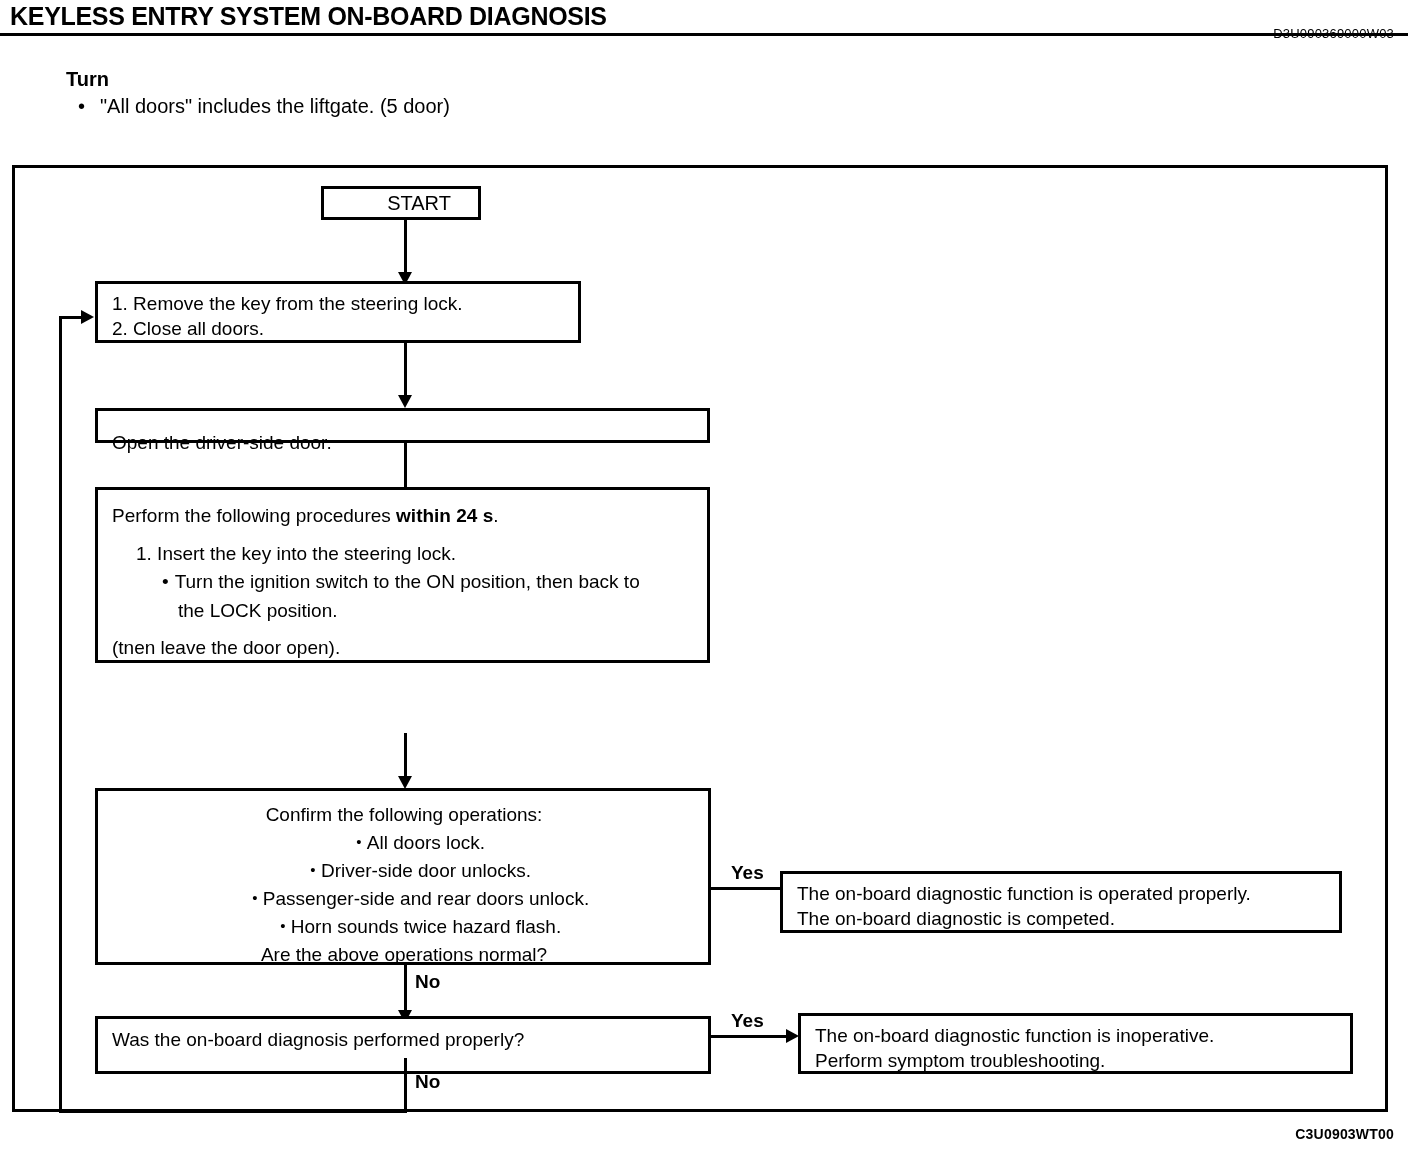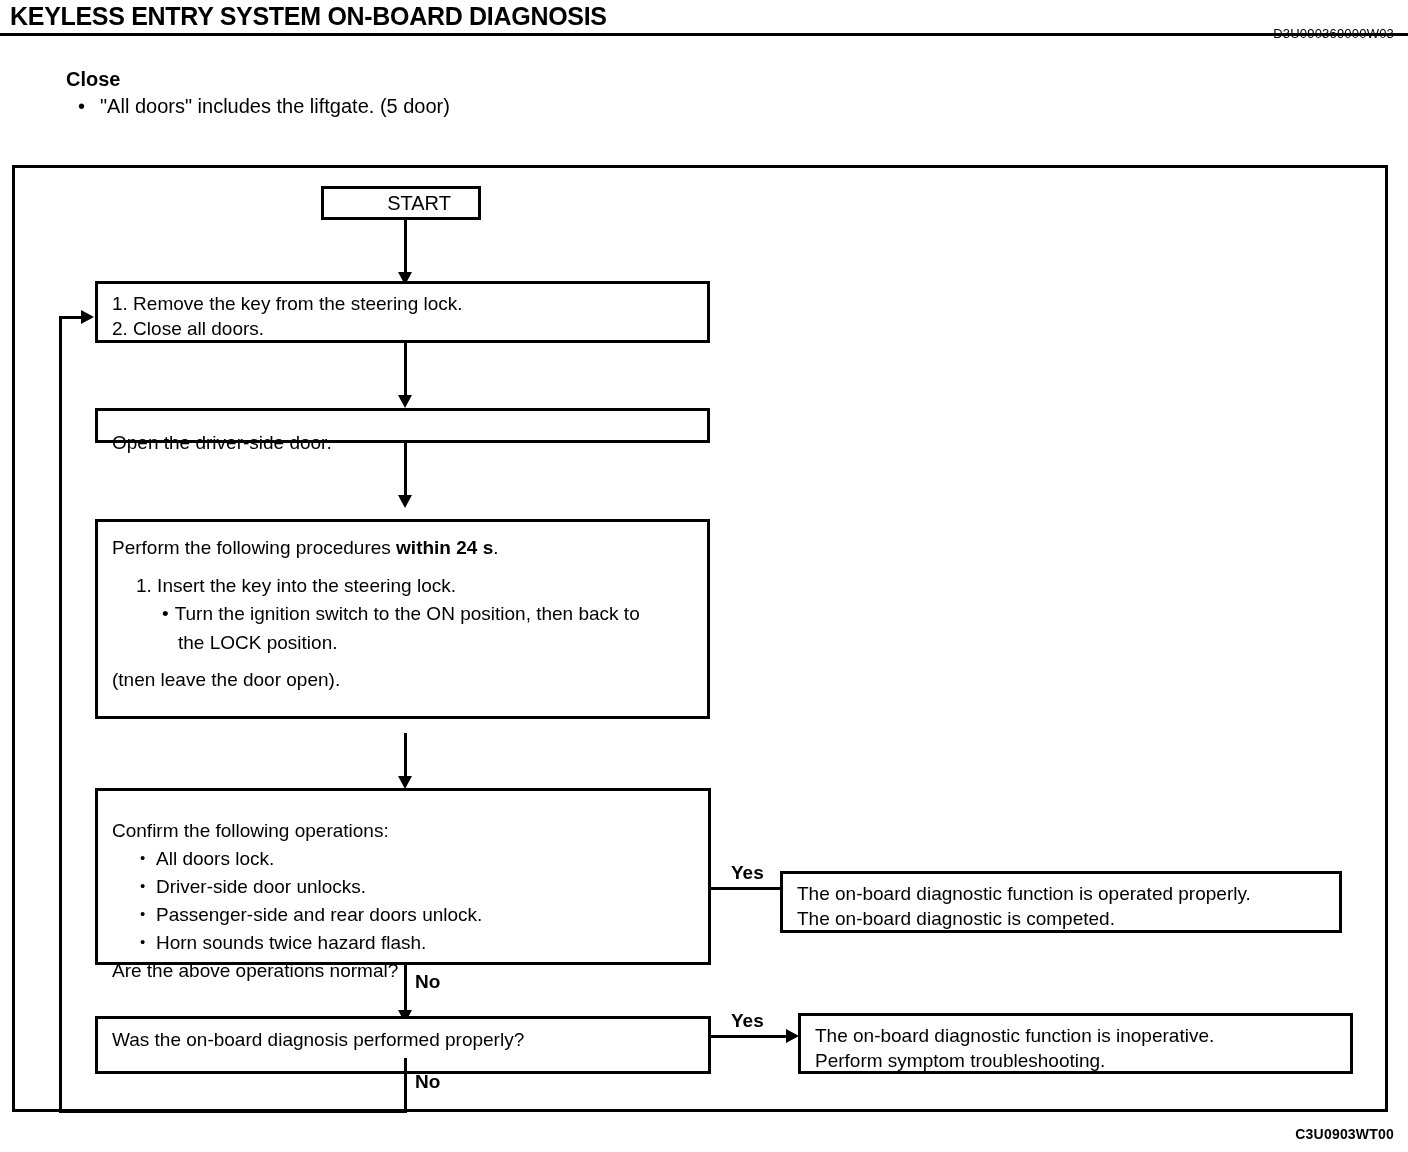--- a/index.html
+++ b/index.html
@@ -155,70 +155,70 @@
     white-space: nowrap;
   }
 </style>
 </head>
 <body>
 
 <div class="page-title">KEYLESS ENTRY SYSTEM ON-BOARD DIAGNOSIS</div>
 <div class="title-rule"></div>
 <div class="doc-code">D3U090369000W03</div>
 
-<div class="note-heading">Close</div>
+<div class="note-heading">Turn</div>
 <div class="note-item">
   <span class="bullet">•</span><span>"All doors" includes the liftgate. (5 door)</span>
 </div>
 
 <div class="diagram-frame">
 
   <div class="fbox center" style="left:306px; top:18px; width:160px; height:34px;">
     <span>START</span>
   </div>
 
   <div class="vline" style="left:389px; top:52px; height:58px;"></div>
   <div class="arrow-down" style="left:383px; top:104px;"></div>
 
-  <div class="fbox" style="left:80px; top:113px; width:615px; height:62px;">
+  <div class="fbox" style="left:80px; top:113px; width:486px; height:62px;">
     <div class="pad">
       <span class="ln">1. Remove the key from the steering lock.</span>
       <span class="ln">2. Close all doors.</span>
     </div>
   </div>
 
   <div class="vline" style="left:389px; top:175px; height:57px;"></div>
   <div class="arrow-down" style="left:383px; top:227px;"></div>
 
   <div class="fbox" style="left:80px; top:240px; width:615px; height:35px;">
     <div class="pad" style="padding-top:19px;">
       <span class="ln">Open the driver-side door.</span>
     </div>
   </div>
 
   <div class="vline" style="left:389px; top:275px; height:57px;"></div>
   <div class="arrow-down" style="left:383px; top:327px;"></div>
 
-  <div class="fbox" style="left:80px; top:351px; width:615px; height:200px;">
+  <div class="fbox" style="left:80px; top:319px; width:615px; height:176px;">
     <div class="pad" style="padding-top:12px; line-height:1.5;">
       <span class="ln"><span>Perform the following procedures </span><b>within 24 s</b><span>.</span></span>
       <span style="display:block;height:9px;"></span>
       <span class="ol-item">1. Insert the key into the steering lock.</span>
       <span class="sub-bullet"><span class="b">•</span><span>Turn the ignition switch to the ON position, then back to</span></span>
       <span class="cont">the LOCK position.</span>
       <span style="display:block;height:9px;"></span>
       <span class="ln" style="padding-left:0;">(tnen leave the door open).</span>
     </div>
   </div>
 
   <div class="vline" style="left:389px; top:565px; height:48px;"></div>
   <div class="arrow-down" style="left:383px; top:608px;"></div>
 
   <div class="fbox" style="left:80px; top:620px; width:616px; height:177px;">
-    <div class="pad" style="padding-top:26px; line-height:1.47;">
+    <div class="pad" style="padding-top:10px; line-height:1.47;text-align:center;">
       <span class="ln">Confirm the following operations:</span>
       <span class="bul"><span class="b">•</span><span>All doors lock.</span></span>
       <span class="bul"><span class="b">•</span><span>Driver-side door unlocks.</span></span>
       <span class="bul"><span class="b">•</span><span>Passenger-side and rear doors unlock.</span></span>
       <span class="bul"><span class="b">•</span><span>Horn sounds twice hazard flash.</span></span>
       <span class="ln">Are the above operations normal?</span>
     </div>
   </div>
 
   <div class="hline" style="left:696px; top:719px; width:79px;"></div>

